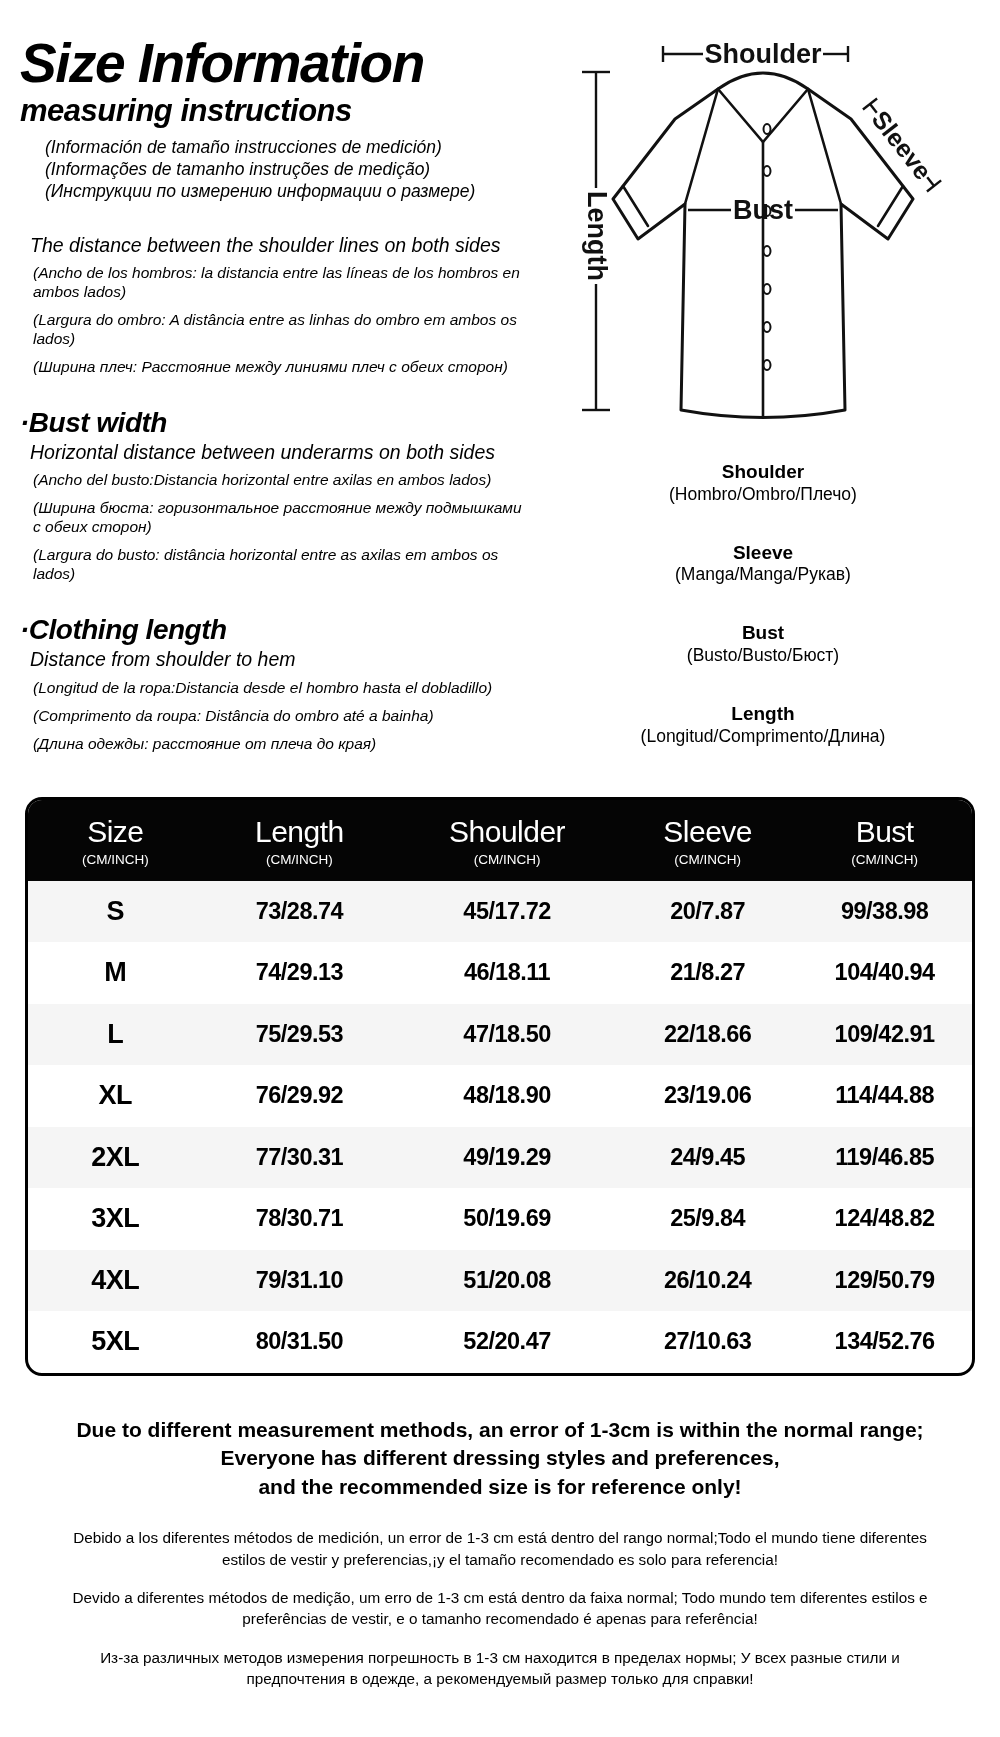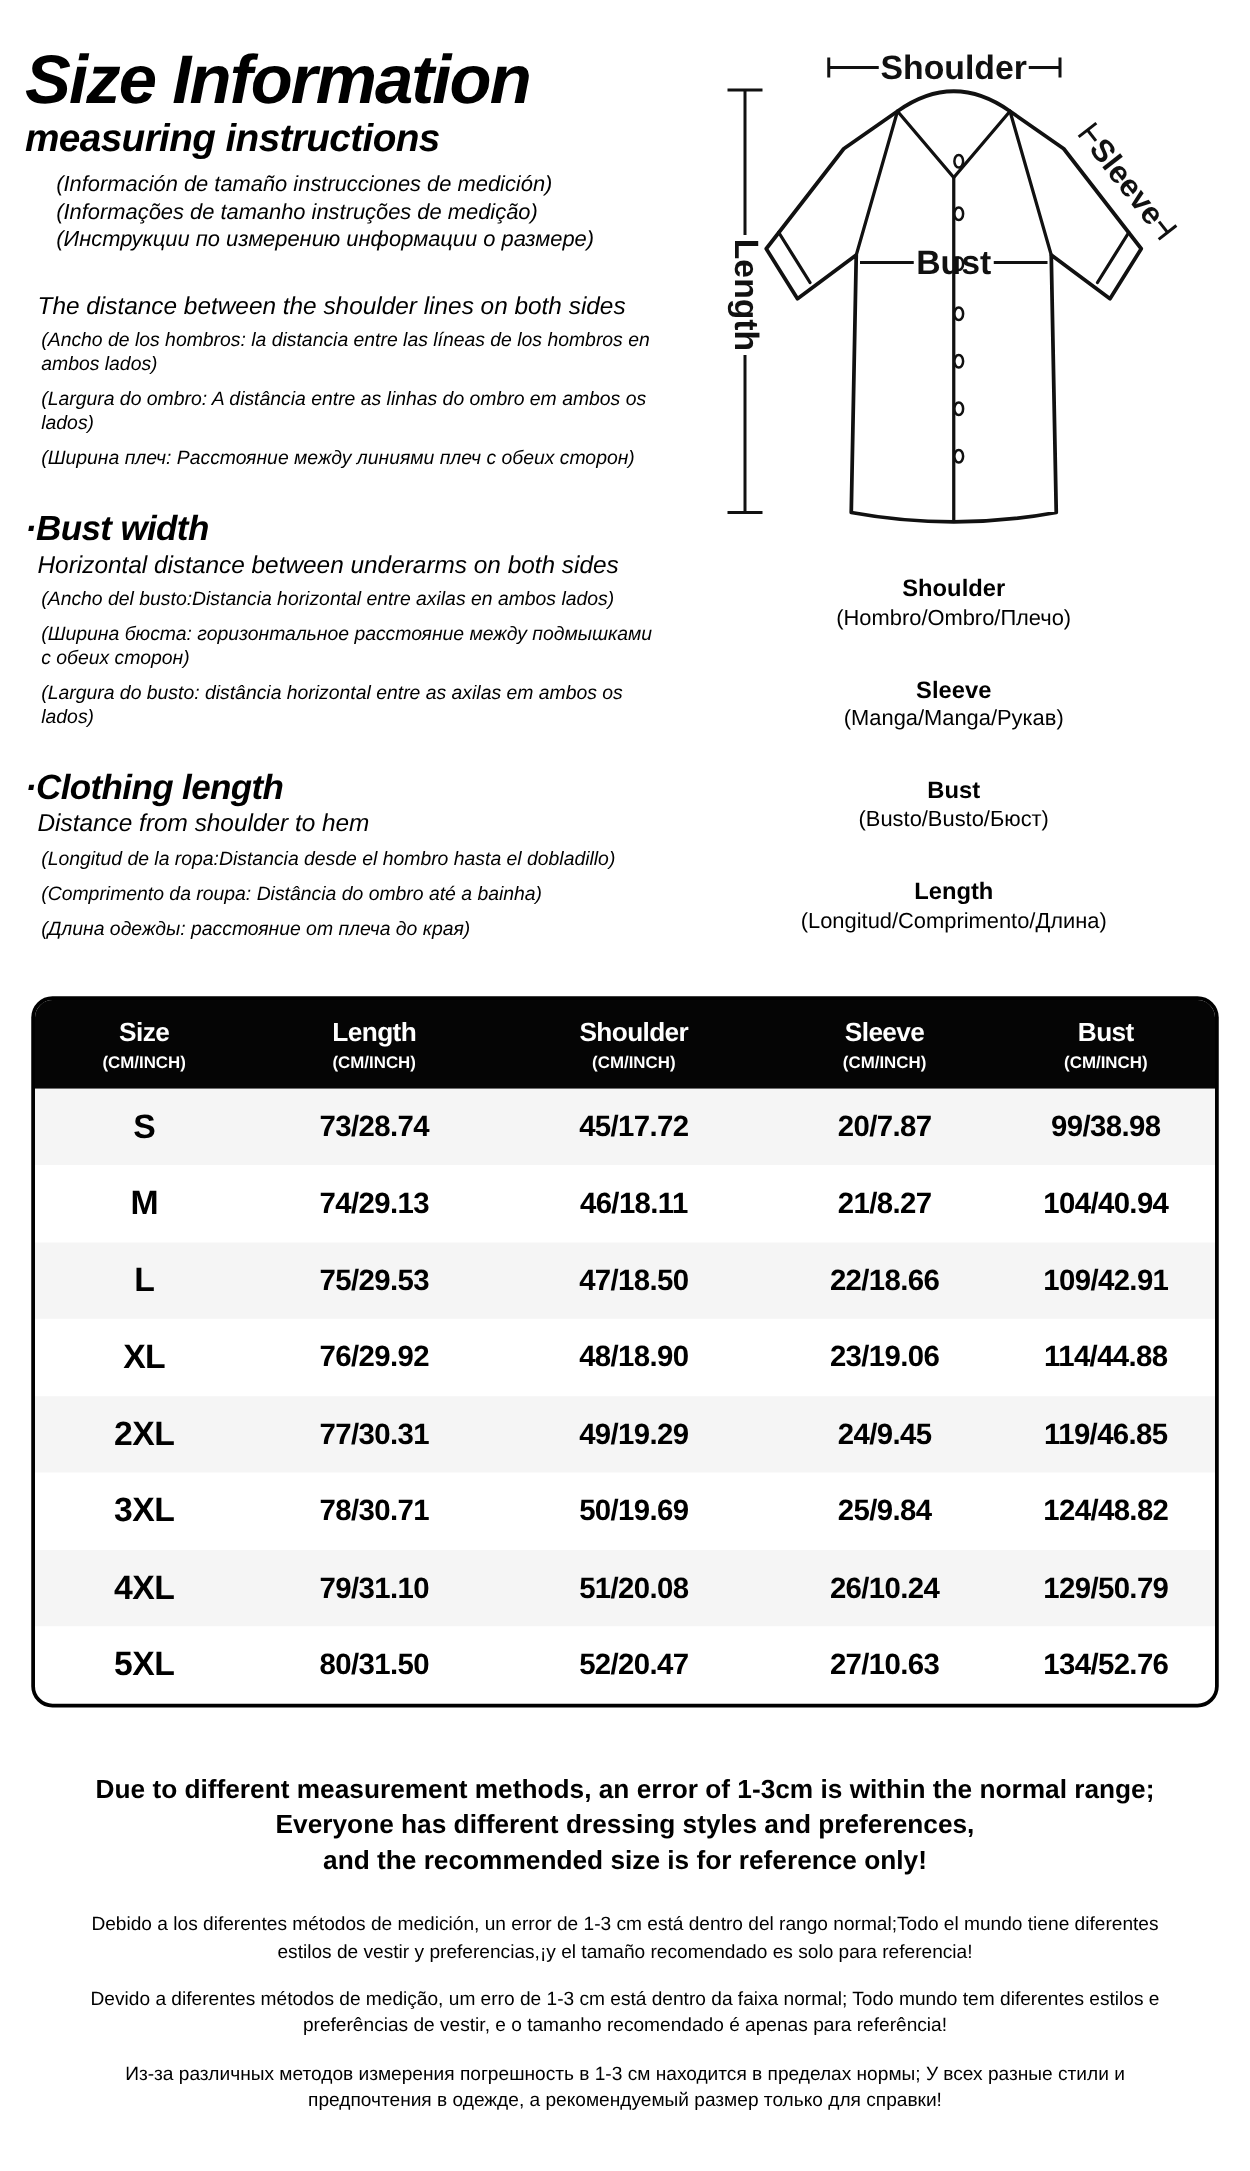--- a/index.html
+++ b/index.html
@@ -23,28 +23,28 @@
   .section-trans { font-size:15.5px; line-height:1.22; margin:0 0 9px 13px; max-width:492px; }
 
   .legend { text-align:center; margin-top:16px; }
   .legend-item { margin-bottom:35px; }
   .legend-term { font-size:19px; font-weight:bold; line-height:1.25; }
   .legend-trans { font-size:17.5px; line-height:1.25; }
 
   .size-table { width:950px; margin:14px auto 0 auto; border:3px solid #000; border-radius:17px; overflow:hidden; background:#fff; }
   .thead { background:#050505; display:grid; grid-template-columns:18.5% 20.5% 23.5% 19% 18.5%; padding:15px 0 14px 0; }
   .th { text-align:center; color:#fff; }
-  .th-label { font-size:21px; font-weight:bold; letter-spacing:-0.5px; line-height:1.1; }
-  .th-unit { font-size:13.5px; font-weight:bold; margin-top:4px; }
+  .th-label { font-size:30px; font-weight:normal; letter-spacing:-0.5px; line-height:1.1; }
+  .th-unit { font-size:13.5px; font-weight:normal; margin-top:4px; }
   .tr { display:grid; grid-template-columns:18.5% 20.5% 23.5% 19% 18.5%; height:61.5px; align-items:center; }
   .tr.alt { background:#f5f5f5; }
   .td { text-align:center; font-size:23.5px; font-weight:bold; letter-spacing:-0.5px; }
   .td.size-cell { font-size:27px; }
 
-  .footer { margin-top:52px; }
+  .footer { margin-top:40px; }
   .note-bold { text-align:center; font-size:21px; font-weight:bold; line-height:1.36; }
   .notes { margin-top:26px; }
   .note { text-align:center; font-size:15.3px; line-height:1.4; max-width:900px; margin:0 auto 17px auto; }
 
   svg text { font-family:"Liberation Sans","DejaVu Sans",sans-serif; }
 </style>
 </head>
 <body>
 
 <div class="page">

